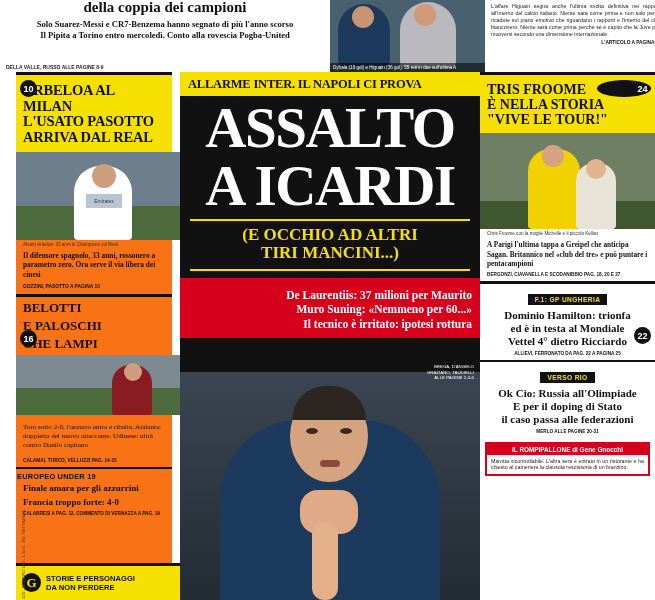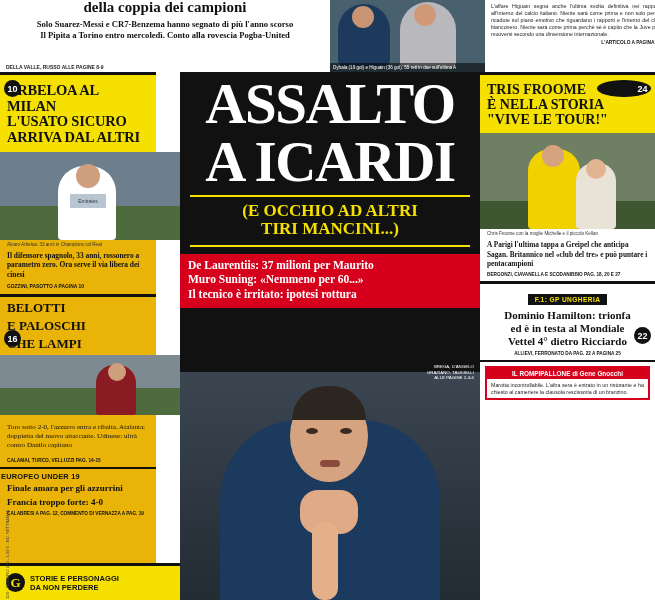--- a/index.html
+++ b/index.html
@@ -24,21 +24,21 @@
   .top-mid{position:absolute;left:330px;top:0;width:155px;height:72px;background:#3b4a55;overflow:hidden;}
   .top-mid .cap{position:absolute;left:0;bottom:0;width:100%;background:rgba(0,0,0,.55);color:#fff;
                 font-size:4.6px;padding:2px 3px;line-height:1.2;}
 
   .top-right{position:absolute;left:485px;top:0;width:170px;height:72px;background:#fff;padding:3px 6px;}
   .top-right p{margin:0;font-size:5.3px;line-height:1.3;color:#222;text-align:justify;}
   .top-right .sig{margin-top:3px;font-size:4.8px;font-weight:bold;color:#111;text-align:right;}
 
   
   .cols{position:absolute;left:0;top:72px;width:655px;height:528px;}
-  .colL{position:absolute;left:0;top:0;width:156px;height:528px;background:#eab308;}
+  .colL{position:absolute;left:16px;top:0;width:156px;height:528px;background:#f97316;}
   .colC{position:absolute;left:180px;top:0;width:300px;height:528px;background:#111;overflow:hidden;}
   .colR{position:absolute;left:480px;top:0;width:175px;height:528px;background:#fff;}
 
   
   .yellowbox{position:relative;background:#f5e000;padding:8px 7px 6px 7px;}
   .yellowbox h2{margin:0;font-family:"Liberation Serif",serif;font-weight:bold;font-size:14.5px;
                 line-height:1.08;color:#111;letter-spacing:-.2px;}
   .kicker{display:inline-block;background:#111;color:#f5e000;font-size:8px;font-weight:bold;
           padding:2px 5px;margin-bottom:4px;letter-spacing:.3px;}
   .lcap{font-size:4.6px;color:#333;padding:2px 7px 0 7px;}
@@ -70,22 +70,22 @@
 
   
   .c-yellowbar{position:relative;background:#f5e000;padding:5px 8px 4px 8px;}
   .c-yellowbar .t{font-family:"Liberation Serif",serif;font-weight:bold;font-size:12.5px;color:#111;
                   letter-spacing:-.2px;}
   .c-title{color:#fff;font-family:"Liberation Serif",serif;font-weight:bold;text-align:center;
            font-size:57px;line-height:.92;letter-spacing:-1.5px;padding:6px 0 0 0;}
   .c-sub{margin:6px 10px 0 10px;border-top:2px solid #f5e000;border-bottom:2px solid #f5e000;
          padding:5px 0 6px 0;text-align:center;color:#f5e000;font-family:"Liberation Serif",serif;
          font-weight:bold;font-size:17px;line-height:1.08;}
-  .c-strip{margin-top:7px;background:#d6001c;color:#fff;padding:4px 8px 6px 8px;
-           font-family:"Liberation Serif",serif;font-weight:bold;font-size:11.5px;line-height:1.28;text-align:left;}
+  .c-strip{margin-top:7px;background:#d6001c;color:#fff;padding:10px 8px 6px 8px;
+           font-family:"Liberation Serif",serif;font-weight:bold;font-size:11.5px;line-height:1.28;text-align:right;}
   .c-credit{position:absolute;right:6px;top:292px;color:#fff;font-size:4.4px;text-align:right;line-height:1.3;z-index:6;}
   .c-photo{position:absolute;left:0;top:300px;width:300px;height:228px;background:#2e3640;overflow:hidden;}
 
   
   .r-yellow{background:#f5e000;padding:7px 7px 6px 7px;}
   .r-yellow h2{margin:0;font-family:"Liberation Serif",serif;font-weight:bold;font-size:14px;
                line-height:1.08;color:#111;}
   .r-cap{font-size:4.6px;color:#333;padding:2px 7px 0 7px;}
   .r-body{font-family:"Liberation Serif",serif;font-size:7.3px;line-height:1.3;color:#111;
           padding:4px 7px 2px 7px;font-weight:bold;}
@@ -138,22 +138,22 @@
 
   <div class="cols">
 
     <div class="colL">
       <div class="hr" style="height:3px"></div>
 
       <div class="badge" style="left:4px;top:8px;">10</div>
 
       <div class="yellowbox">
         <h2>ARBELOA AL MILAN</h2>
-        <h2>L'USATO SICURO</h2>
-        <h2>ARRIVA DAL ALTRI</h2>
+        <h2>L'USATO PASOTTO</h2>
+        <h2>ARRIVA DAL REAL</h2>
       </div>
 
       <div class="img" style="position:relative;width:180px;height:88px;background:#6a7d53;">
         <div class="ph-sky" style="background:#6d7f8c;"></div>
         <div class="ph-grass" style="background:#4d6b3c;"></div>
         <div style="position:absolute;left:58px;top:14px;width:58px;height:74px;background:#ffffff;border-radius:26px 26px 4px 4px;"></div>
         <div style="position:absolute;left:76px;top:12px;width:24px;height:24px;border-radius:50%;background:#cf9e7c;"></div>
         <div style="position:absolute;left:70px;top:42px;width:36px;height:14px;background:#b9c6d2;font-size:5px;color:#2b3a4a;text-align:center;line-height:14px;">Emirates</div>
       </div>
       <div class="lcap">Alvaro Arbeloa: 33 anni in Champions col Real</div>
@@ -193,20 +193,23 @@
           <div>DA NON PERDERE</div>
         </div>
       </div>
 
       <div class="vert">
         <span>ANNO 120 - NUMERO 170 - 1,50 € - ED. SETTIMANA</span>
       </div>
     </div>
 
     <div class="colC">
+      <div class="c-yellowbar">
+        <div class="t">ALLARME INTER. IL NAPOLI CI PROVA</div>
+      </div>
 
       <div class="c-title">ASSALTO</div>
       <div class="c-title l2">A ICARDI</div>
 
       <div class="c-sub">
         <div>(E OCCHIO AD ALTRI</div>
         <div>TIRI MANCINI...)</div>
       </div>
 
       <div class="c-strip">
@@ -265,20 +268,27 @@
       <div class="r-sec">
         <span class="r-lab">F.1: GP UNGHERIA</span>
         <div class="r-head">Dominio Hamilton: trionfa</div>
         <div class="r-head">ed è in testa al Mondiale</div>
         <div class="r-head">Vettel 4° dietro Ricciardo</div>
         <div class="r-ft">ALLIEVI, FERRONATO DA PAG. 22 A PAGINA 25</div>
       </div>
 
       <div class="sepbar" style="height:2px"></div>
 
+      <div class="r-sec">
+        <span class="r-lab">VERSO RIO</span>
+        <div class="r-head">Ok Cio: Russia all'Olimpiade</div>
+        <div class="r-head">E per il doping di Stato</div>
+        <div class="r-head">il caso passa alle federazioni</div>
+        <div class="r-ft">MERLO ALLE PAGINE 30-31</div>
+      </div>
 
       <div class="rompi">
         <div class="bar">IL ROMPIPALLONE di Gene Gnocchi</div>
         <div class="tx">Marotta incontrollabile. L'altra sera è entrato in un ristorante e ha chiesto al cameriere la clausola rescissoria di un branzino.</div>
       </div>
 
     </div>
 
   </div>
 </div>

